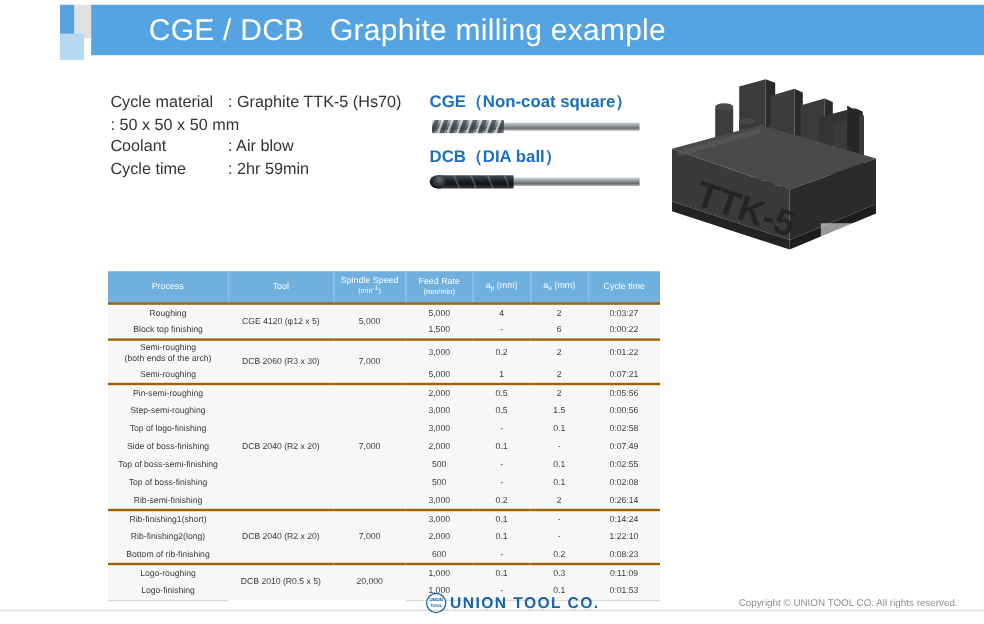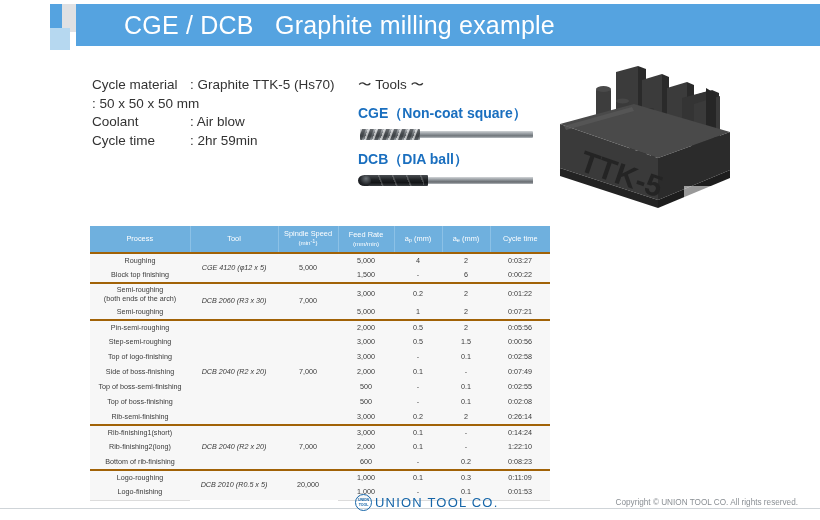--- a/index.html
+++ b/index.html
@@ -143,21 +143,21 @@
     text-align: center;
     padding: 2px 1px;
     height: 15px;
     vertical-align: middle;
     background: #f7f7f7;
     line-height: 8.5px;
   }
   table.proc tbody tr.grp-start td { border-top: 2px solid #a16207; }
   table.proc tbody tr:last-child td { border-bottom: 1px solid #dcdcdc; }
   td.proc-name { text-align: center; }
-  td.tool-cell { font-size: 7.2px; font-style: italic; }
+  td.tool-cell { font-size: 7.2px; }
   .sub { font-size: 5.6px; vertical-align: baseline; position: relative; top: 1.5px; }
 
   
   .footer-rule {
     position: absolute; left: 0; top: 508px; width: 820px; height: 1px;
     background: #cfd4d8;
   }
   .footer-logo {
     position: absolute; left: 355px; top: 494px;
     display: flex; align-items: center; gap: 3px;
@@ -167,21 +167,21 @@
     border: 1.4px solid #1565a8;
     border-radius: 50%;
     display: flex; flex-direction: column;
     align-items: center; justify-content: center;
     line-height: 5px;
   }
   .logo-mark span {
     font-size: 3.6px; color: #1565a8; font-weight: bold; letter-spacing: -0.1px;
   }
   .logo-text {
-    font-size: 13px; font-weight: normal; color: #1565a8;
+    font-size: 13px; font-weight: bold; color: #1565a8;
     letter-spacing: 1.2px;
   }
   .copyright {
     position: absolute; right: 22px; top: 498px;
     font-size: 8.2px; color: #8a8f94;
     white-space: pre;
   }
 </style>
 </head>
 <body>
@@ -205,21 +205,20 @@
     <div class="spec-label">Coolant</div>
     <div class="spec-value">: Air blow</div>
   </div>
   <div class="spec-row">
     <div class="spec-label">Cycle time</div>
     <div class="spec-value">: 2hr 59min</div>
   </div>
 </div>
 
 <div class="tools">
-  <div class="tools-heading">〜 Tools 〜</div>
 
   <div class="tool-block">
     <div class="tool-name">CGE（Non-coat square）</div>
     <div class="em-wrap">
       <div class="em-shank"></div>
       <div class="em-flute"></div>
     </div>
   </div>
 
   <div class="tool-block">

